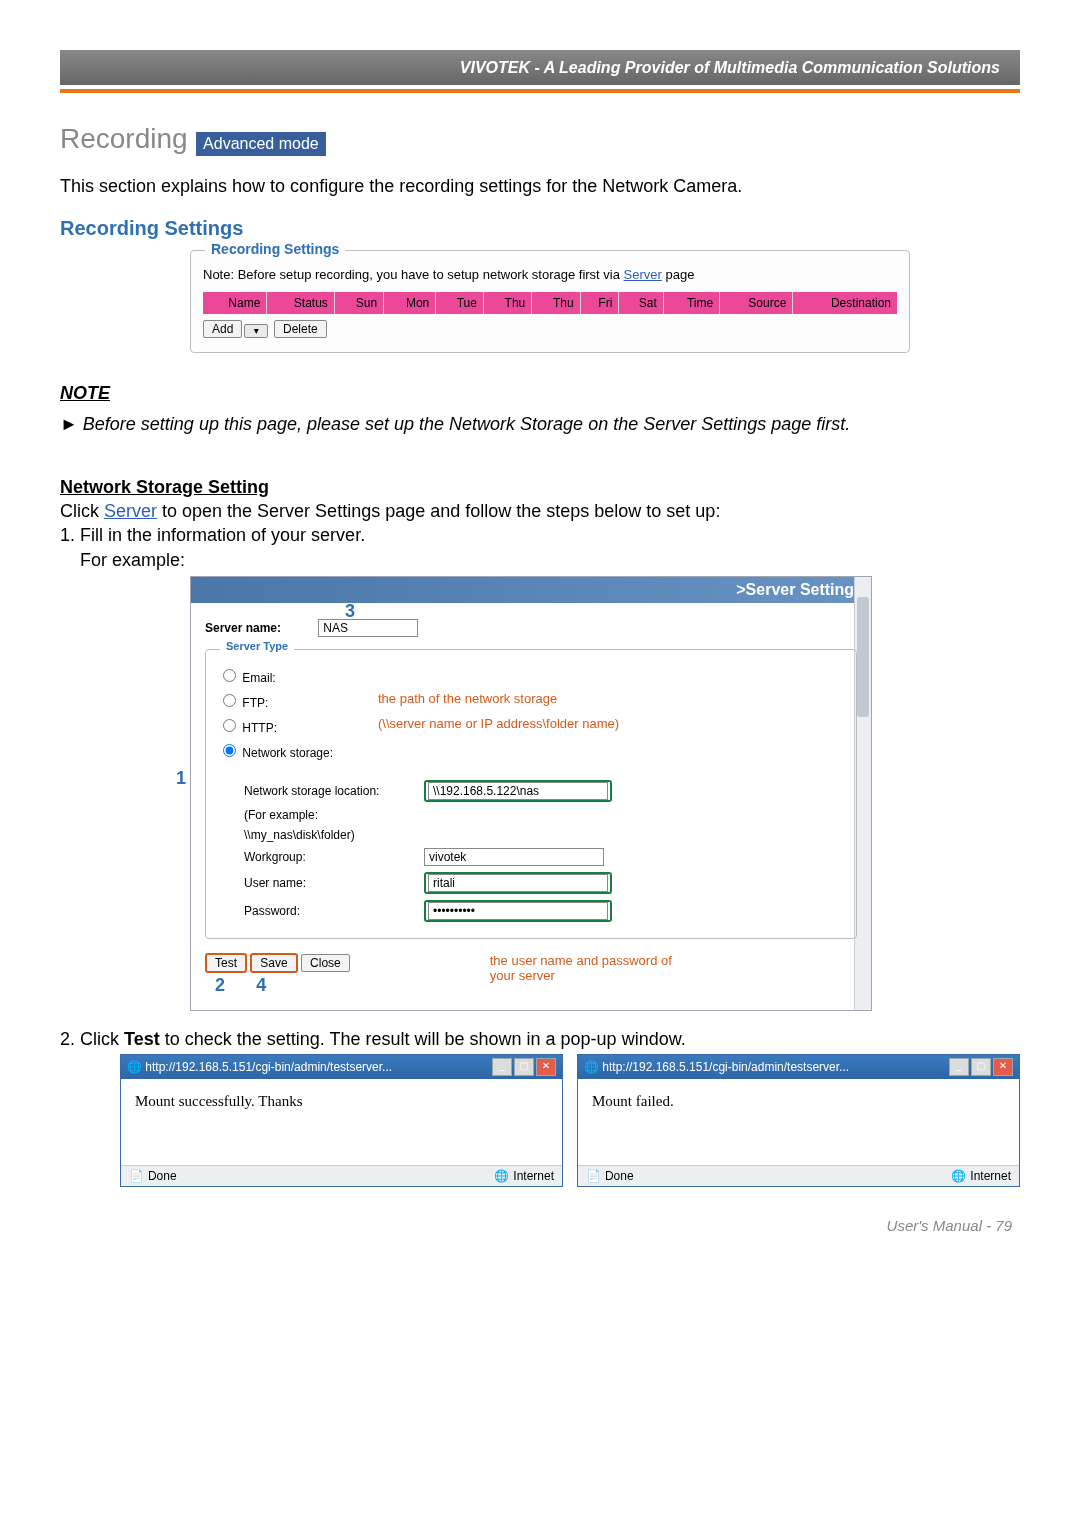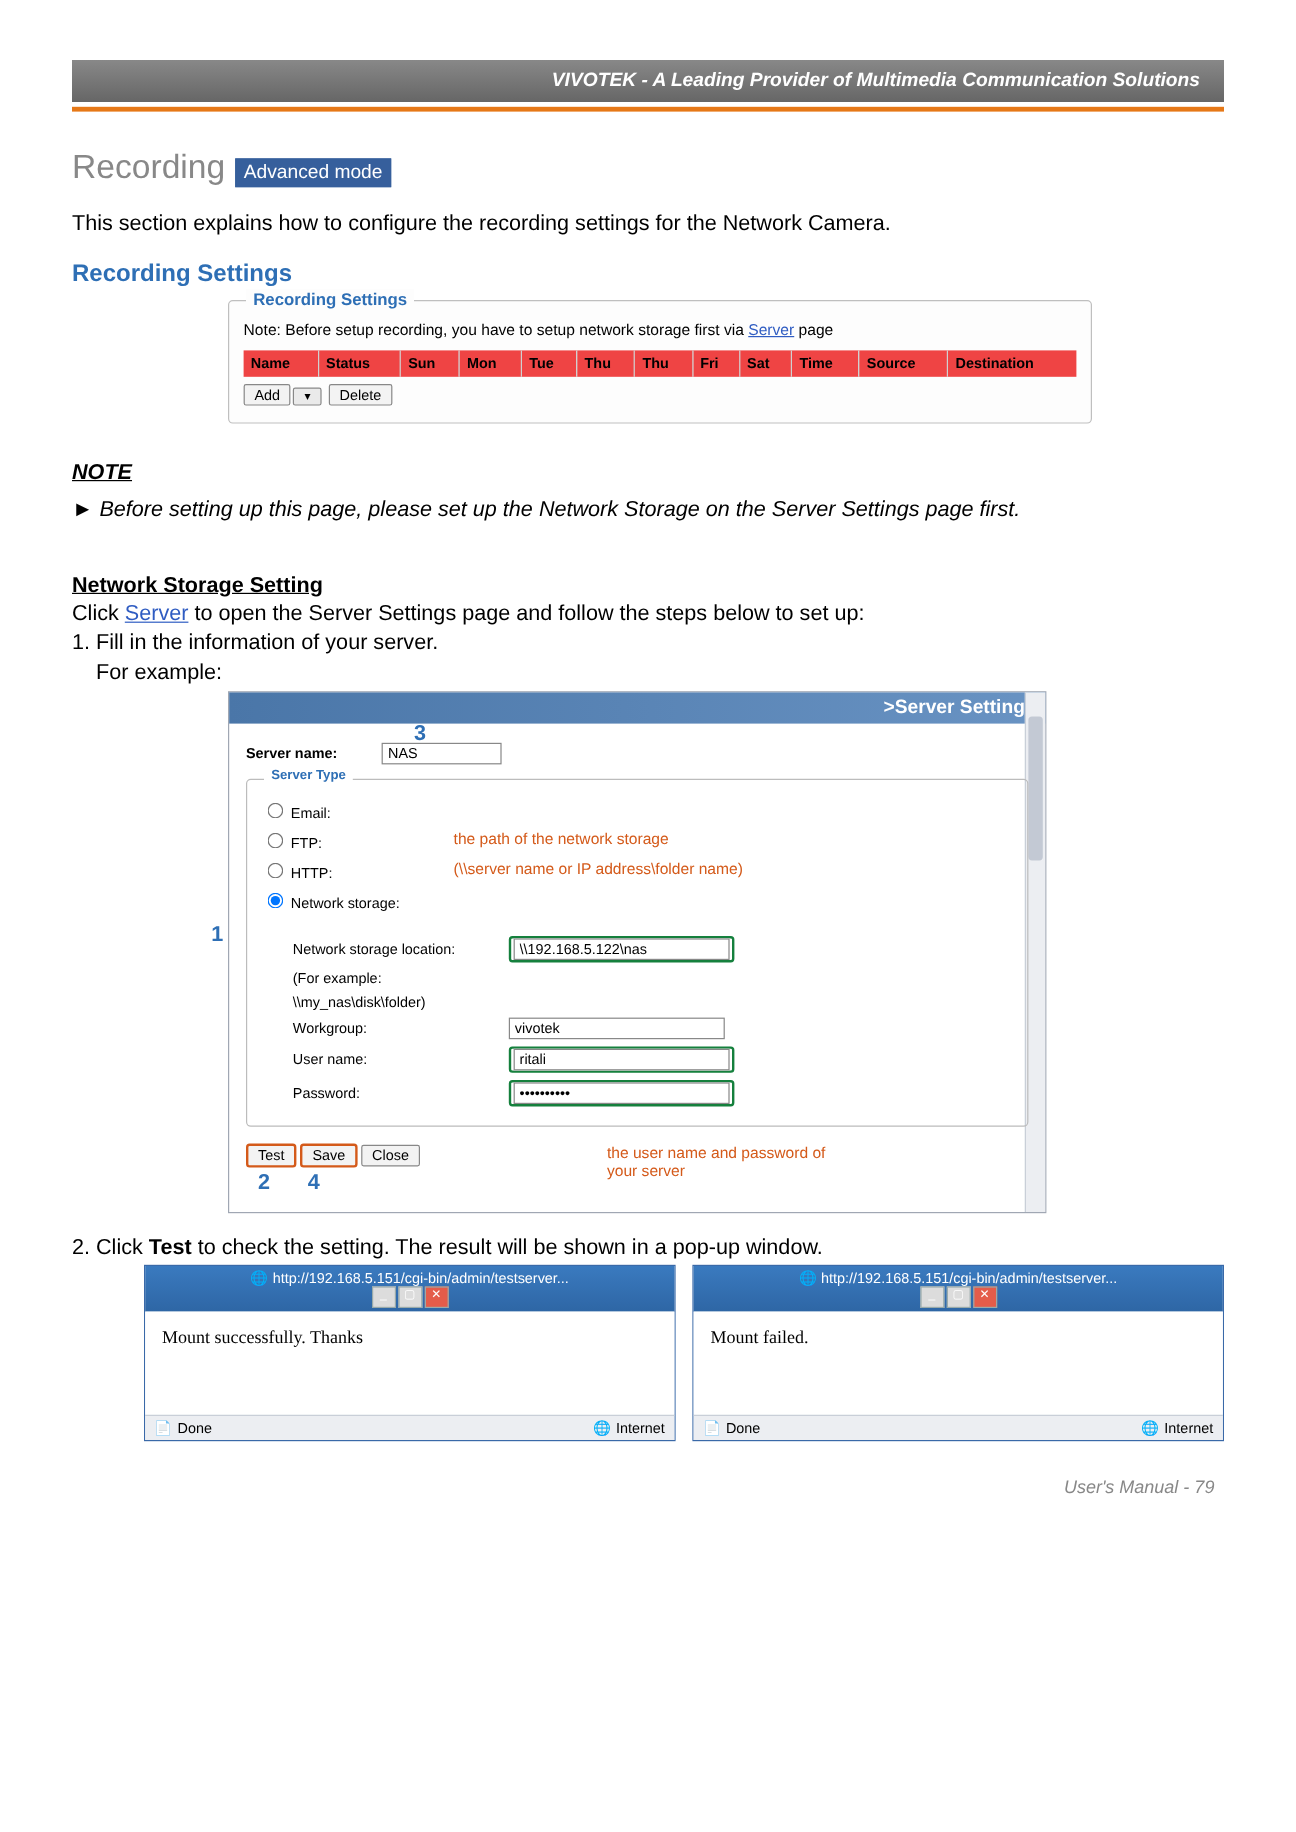--- a/index.html
+++ b/index.html
@@ -88,25 +88,25 @@
   .rec-note a {
     color: #2f5cc2;
     text-decoration: underline;
   }
   .rec-table {
     width: 100%;
     border-collapse: collapse;
     font-size: 12px;
   }
   .rec-table th {
-    background: #ef4444;
-    font-weight: bold;
+    background: #ec4899;
+    font-weight: normal;
     padding: 4px 6px;
     border-right: 1px solid #d0d0d0;
-    text-align: left;
+    text-align: right;
   }
   .rec-table th:last-child { border-right: none; }
   .btn {
     font-family: inherit;
     font-size: 12px;
     padding: 1px 8px;
     background: #f3f3f3;
     border: 1px solid #888;
     border-radius: 2px;
     cursor: pointer;
@@ -269,21 +269,20 @@
     border: 1px solid #3a69a8;
   }
   .popup-title {
     background: linear-gradient(to bottom, #3a7abf, #2e66a5);
     color: #fff;
     font-size: 12px;
     padding: 3px 6px;
     display: flex;
     align-items: center;
     justify-content: space-between;
-    flex-direction: column;
   }
   .popup-ctrls {
     display: flex;
     gap: 2px;
   }
   .popup-ctrl {
     width: 18px;
     height: 16px;
     background: #dcdcdc;
     border: 1px solid #9aa;
@@ -447,21 +446,21 @@
             <span class="klabel">User name:</span>
             <span class="highlight-box"><input class="txt" style="border: 1px solid rgb(136, 136, 136);" value="ritali"></span>
           </div>
           <div class="kv">
             <span class="klabel">Password:</span>
             <span class="highlight-box"><input class="txt" type="password" style="border: 1px solid rgb(136, 136, 136);" value="••••••••••"></span>
           </div>
         </div>
       </div>
 
-      <div style="margin-top:14px; display:flex; align-items:flex-start; gap:36px;">
+      <div style="margin-top:14px; display:flex; align-items:flex-start; gap:20px;">
         <div>
           <button class="test-btn">Test</button>
           <button class="btn" style="border:2px solid #d45a1a; border-radius:3px;">Save</button>
           <button class="btn">Close</button>
           <div style="margin-top:2px;">
             <span class="annot-num" style="margin-left:10px;">2</span>
             <span class="annot-num" style="margin-left:28px;">4</span>
           </div>
         </div>
         <div class="annot" style="margin-left:120px;">

